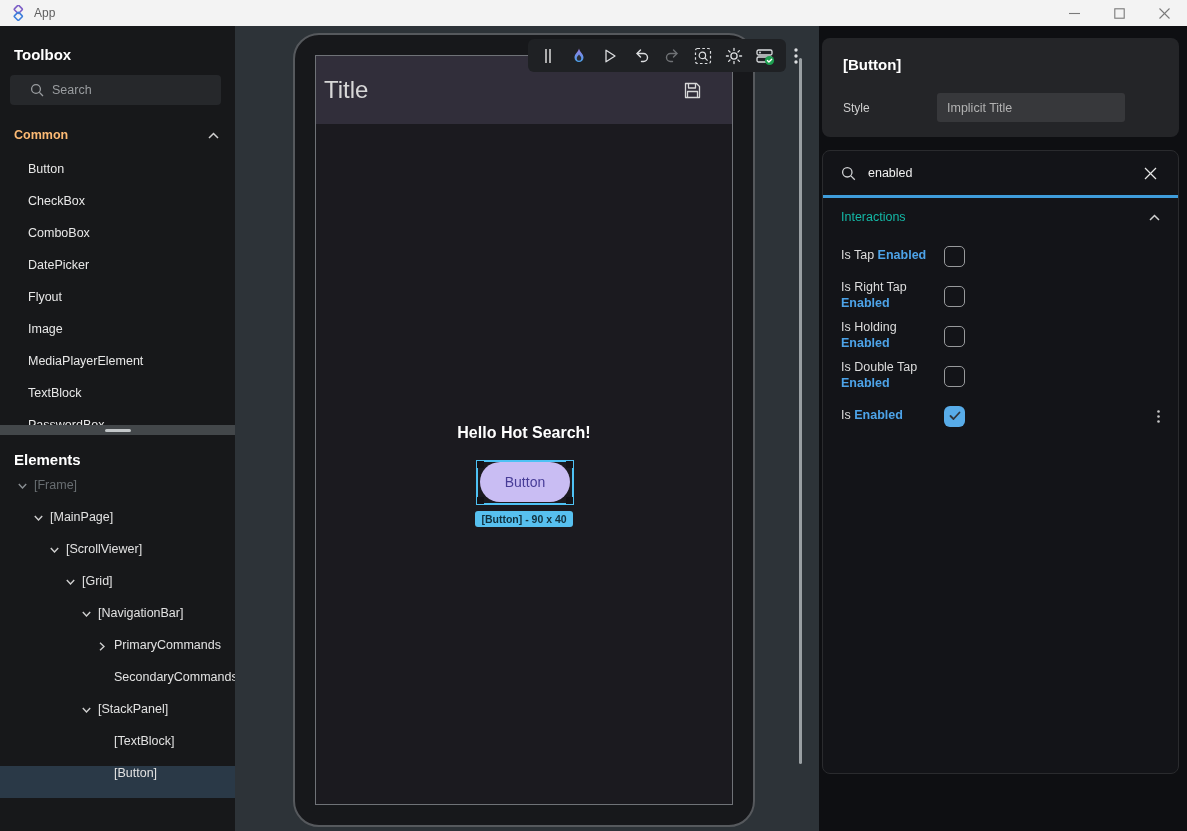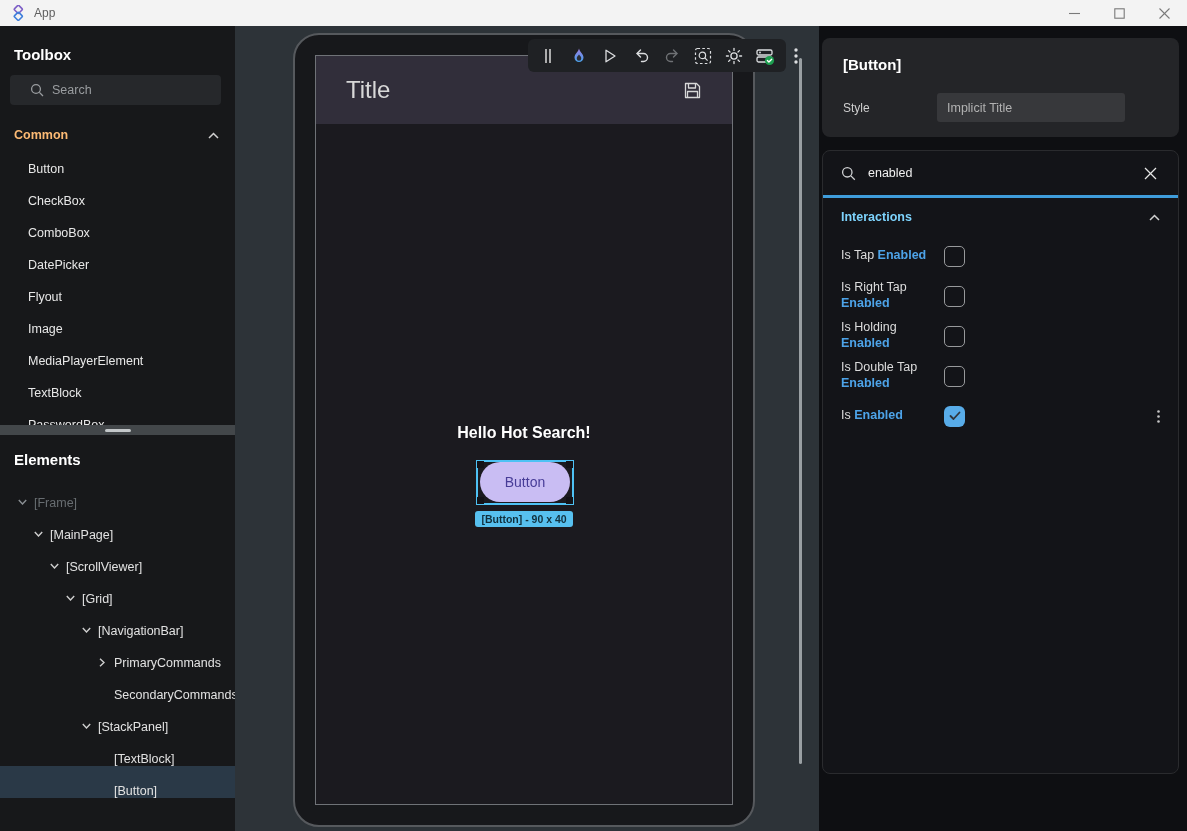--- a/index.html
+++ b/index.html
@@ -28,38 +28,38 @@
   .searchbox input::placeholder { color:#9a9da0; }
   .sectionrow { display:flex; align-items:center; padding:0 16px 0 14px; height:24px; margin-top:18px; }
   .sectionrow .lbl { font-size:12.5px; font-weight:bold; color:#fdba74; }
   .sectionrow svg { margin-left:auto; }
   .tb-list { margin-top:6px; height:272px; overflow:hidden; }
   .tb-item { height:32px; display:flex; align-items:center; padding-left:28px;
     font-size:12.5px; color:#e8e8e8; }
   .splitter { height:10px; background:#43474a; display:flex; align-items:center; justify-content:center; }
   .splitter .grip { width:26px; height:3px; border-radius:2px; background:#c3c7c9; }
   .el-title { font-size:15px; font-weight:bold; color:#fff; padding:16px 0 10px 14px; }
-  .trow { height:32px; display:flex; align-items:flex-end; font-size:12.5px; color:#e2e2e2; }
+  .trow { height:32px; display:flex; align-items:flex-start; font-size:12.5px; color:#e2e2e2; }
   .trow .chev { width:16px; height:16px; flex:none; display:flex; align-items:center;
     justify-content:center; margin-right:4px; }
   .trow.sel { background:#2a3947; }
   .trow.dim { color:#686d71; }
   .lvl0{padding-left:14px}.lvl1{padding-left:30px}.lvl2{padding-left:46px}
   .lvl3{padding-left:62px}.lvl4{padding-left:78px}.lvl5{padding-left:94px}
   .chev.hide { visibility:hidden; }
 
   
   .canvas { position:absolute; left:235px; top:26px; width:584px; height:805px; background:#2d3338; }
   .phone { position:absolute; left:58px; top:7px; width:462px; height:794px;
     background:#17181b; border:2px solid #56595d; border-radius:26px; }
   .screen { position:absolute; left:20px; top:20px; width:418px; height:750px;
     background:#1b1a1f; border:1px solid #6f7277; overflow:hidden; }
   .navbar { position:absolute; left:0; top:0; width:100%; height:68px; background:#312e3a;
     display:flex; align-items:center; }
-  .navbar .title { color:#d8d8d8; font-size:24px; margin-left:30px; font-weight:400; }
+  .navbar .title { color:#d8d8d8; font-size:24px; margin-left:8px; font-weight:400; }
   .navbar .save { margin-left:auto; margin-right:30px; }
   .hello { position:absolute; left:0; top:368px; width:100%; text-align:center;
     color:#fff; font-size:16px; font-weight:bold; }
   .selwrap { position:absolute; left:160px; top:404px; width:98px; height:45px;
     border:2px solid #4ec2f4; }
   .handle { position:absolute; width:7px; height:7px; background:#141317; }
   .h-tl{left:-1px;top:-1px}.h-tr{right:-1px;top:-1px}.h-bl{left:-1px;bottom:-1px}.h-br{right:-1px;bottom:-1px}
   .unobtn { position:absolute; left:2px; top:0px; width:90px; height:40px; background:#c9bdf3;
     border-radius:20px; color:#473c97; font-size:14px; display:flex; align-items:center; justify-content:center; }
   .selbadge { position:absolute; left:0; top:455px; width:100%; display:flex; justify-content:center; }
@@ -83,21 +83,21 @@
   .card2 { position:absolute; left:3px; top:124px; width:357px; height:624px;
     background:#131418; border:1px solid #2a2b2e; border-radius:8px; overflow:hidden; }
   .psearch { height:44px; display:flex; align-items:center; padding:0 18px; }
   .psearch svg.mag { margin-right:12px; flex:none; }
   .psearch input { background:transparent; border:0; outline:0; color:#f0f0f0; font-size:12.5px;
     width:100%; font-family:"Liberation Sans",sans-serif; }
   .psearch .clear { margin-left:auto; flex:none; width:20px; height:20px; display:flex;
     align-items:center; justify-content:center; }
   .bluediv { height:3px; background:#3f9ddb; }
   .isecrow { display:flex; align-items:center; padding:0 18px; height:38px; }
-  .isecrow .lbl { font-size:12.5px; font-weight:bold; color:#7dd3fc; }
+  .isecrow .lbl { font-size:12.5px; font-weight:normal; color:#14b8a6; }
   .isecrow svg { margin-left:auto; }
   .prow { display:flex; align-items:center; min-height:40px; padding:0 18px; }
   .prow .plbl { width:103px; font-size:12.5px; color:#dcdcdc; line-height:1.25; }
   .plbl .hl { color:#4da3e8; font-weight:bold; }
   .cbx { width:21px; height:21px; border:1.5px solid #97999b; border-radius:5px;
     background:transparent; flex:none; }
   .cbx.on { background:#58ace8; border:0; border-radius:6px; display:flex;
     align-items:center; justify-content:center; }
   .kebab { margin-left:auto; display:flex; align-items:center; }
 </style>

